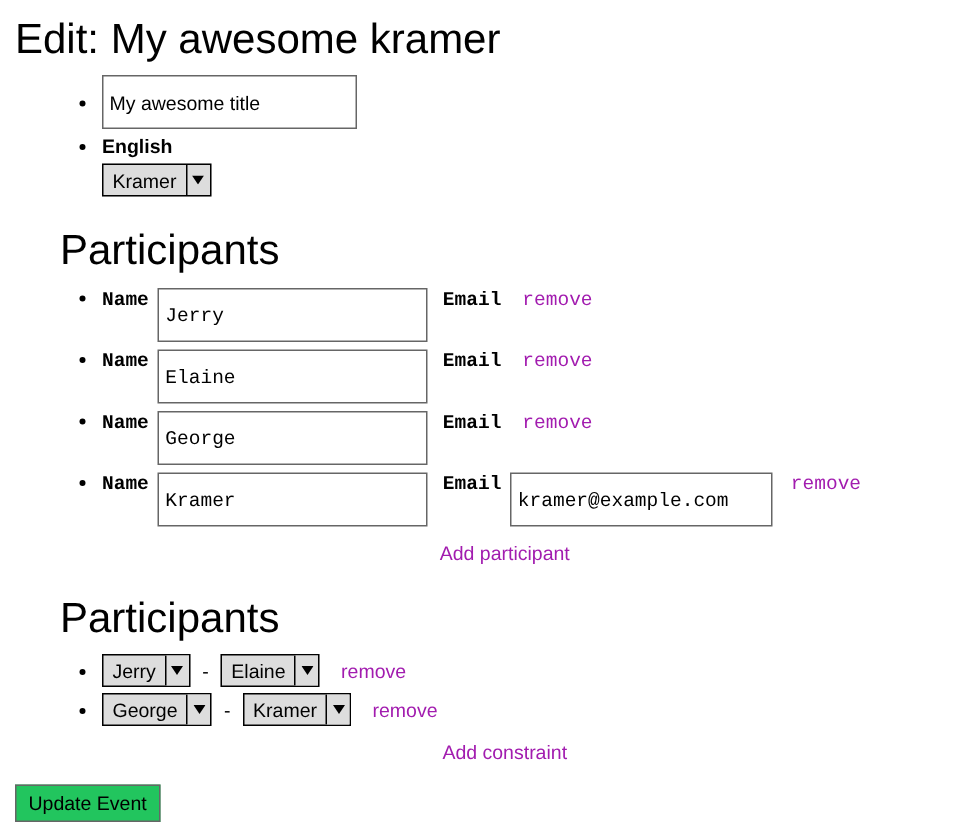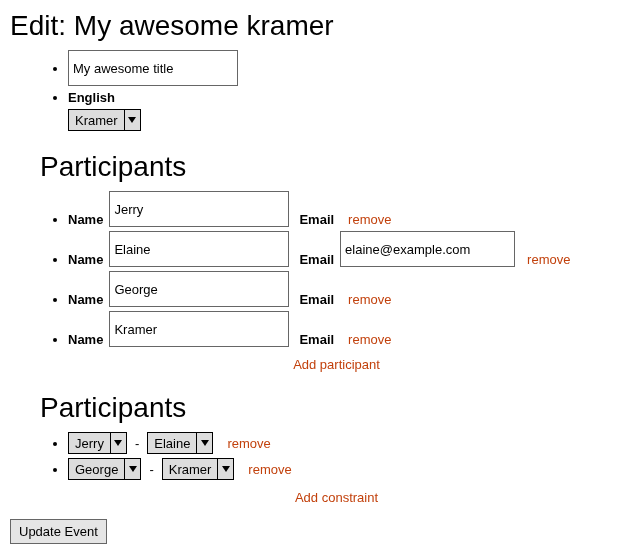--- a/index.html
+++ b/index.html
@@ -66,49 +66,50 @@
     width: 16px;
     display: inline-flex;
     align-items: center;
     justify-content: center;
     border-left: 1px solid #000;
     background: #ddd;
   }
   .select-btn svg { display: block; }
   .participant-row {
     display: flex;
-    align-items: flex-end;
+    align-items: flex-start;
     gap: 4px;
+    font-family: Liberation Mono, monospace;
   }
   .participant-row input.name-input { width: 180px; }
   .participant-row input.email-input { width: 175px; }
   .email-label { margin-left: 6px; }
   a.link {
-    color: #c2410c;
+    color: #a21caf;
     text-decoration: none;
     font-size: 13px;
     cursor: pointer;
   }
   .add-link {
     display: block;
     margin: 10px 0 0 30px;
     color: #1a5fb4;
     text-align: center;
   }
   .remove-link { margin-left: 8px; color: #1a5fb4; }
   .constraint-row {
     display: flex;
     align-items: center;
     gap: 6px;
   }
   .dash { margin: 0 2px; }
   button.update {
     margin-top: 14px;
     border: 1px solid #666;
-    background: #e5e5e5;
+    background: #22c55e;
     padding: 4px 8px;
     font-size: 13px;
     font-family: inherit;
     cursor: pointer;
   }
 </style>
 </head>
 <body>
 
 
@@ -140,37 +141,37 @@
         <input type="text" class="name-input" value="Jerry" style="">
         <span class="inline-label email-label">Email</span>
         <a class="link remove-link">remove</a>
       </div>
     </li>
     <li>
       <div class="participant-row">
         <span class="inline-label">Name</span>
         <input type="text" class="name-input" value="Elaine" style="">
         <span class="inline-label email-label">Email</span>
-        <input type="text" class="email-input" value="elaine@example.com" style="">
         <a class="link remove-link">remove</a>
       </div>
     </li>
     <li>
       <div class="participant-row">
         <span class="inline-label">Name</span>
         <input type="text" class="name-input" value="George" style="">
         <span class="inline-label email-label">Email</span>
         <a class="link remove-link">remove</a>
       </div>
     </li>
     <li>
       <div class="participant-row">
         <span class="inline-label">Name</span>
         <input type="text" class="name-input" value="Kramer" style="">
         <span class="inline-label email-label">Email</span>
+        <input type="text" class="email-input" value="kramer@example.com" style="">
         <a class="link remove-link">remove</a>
       </div>
     </li>
   </ul>
 <a class="link add-link">Add participant</a>
 
 <h2>Participants</h2>
 <ul id="constraints-list">
     <li>
       <div class="constraint-row">

